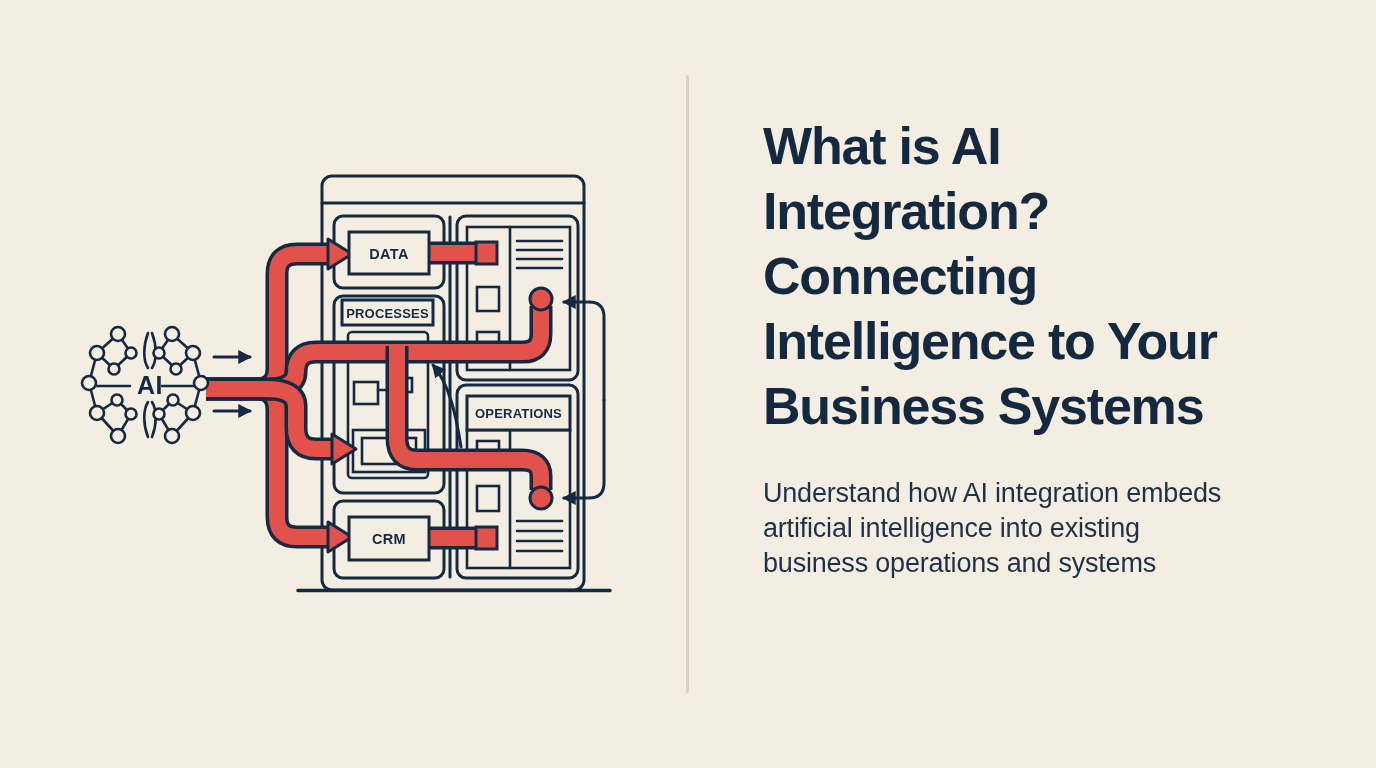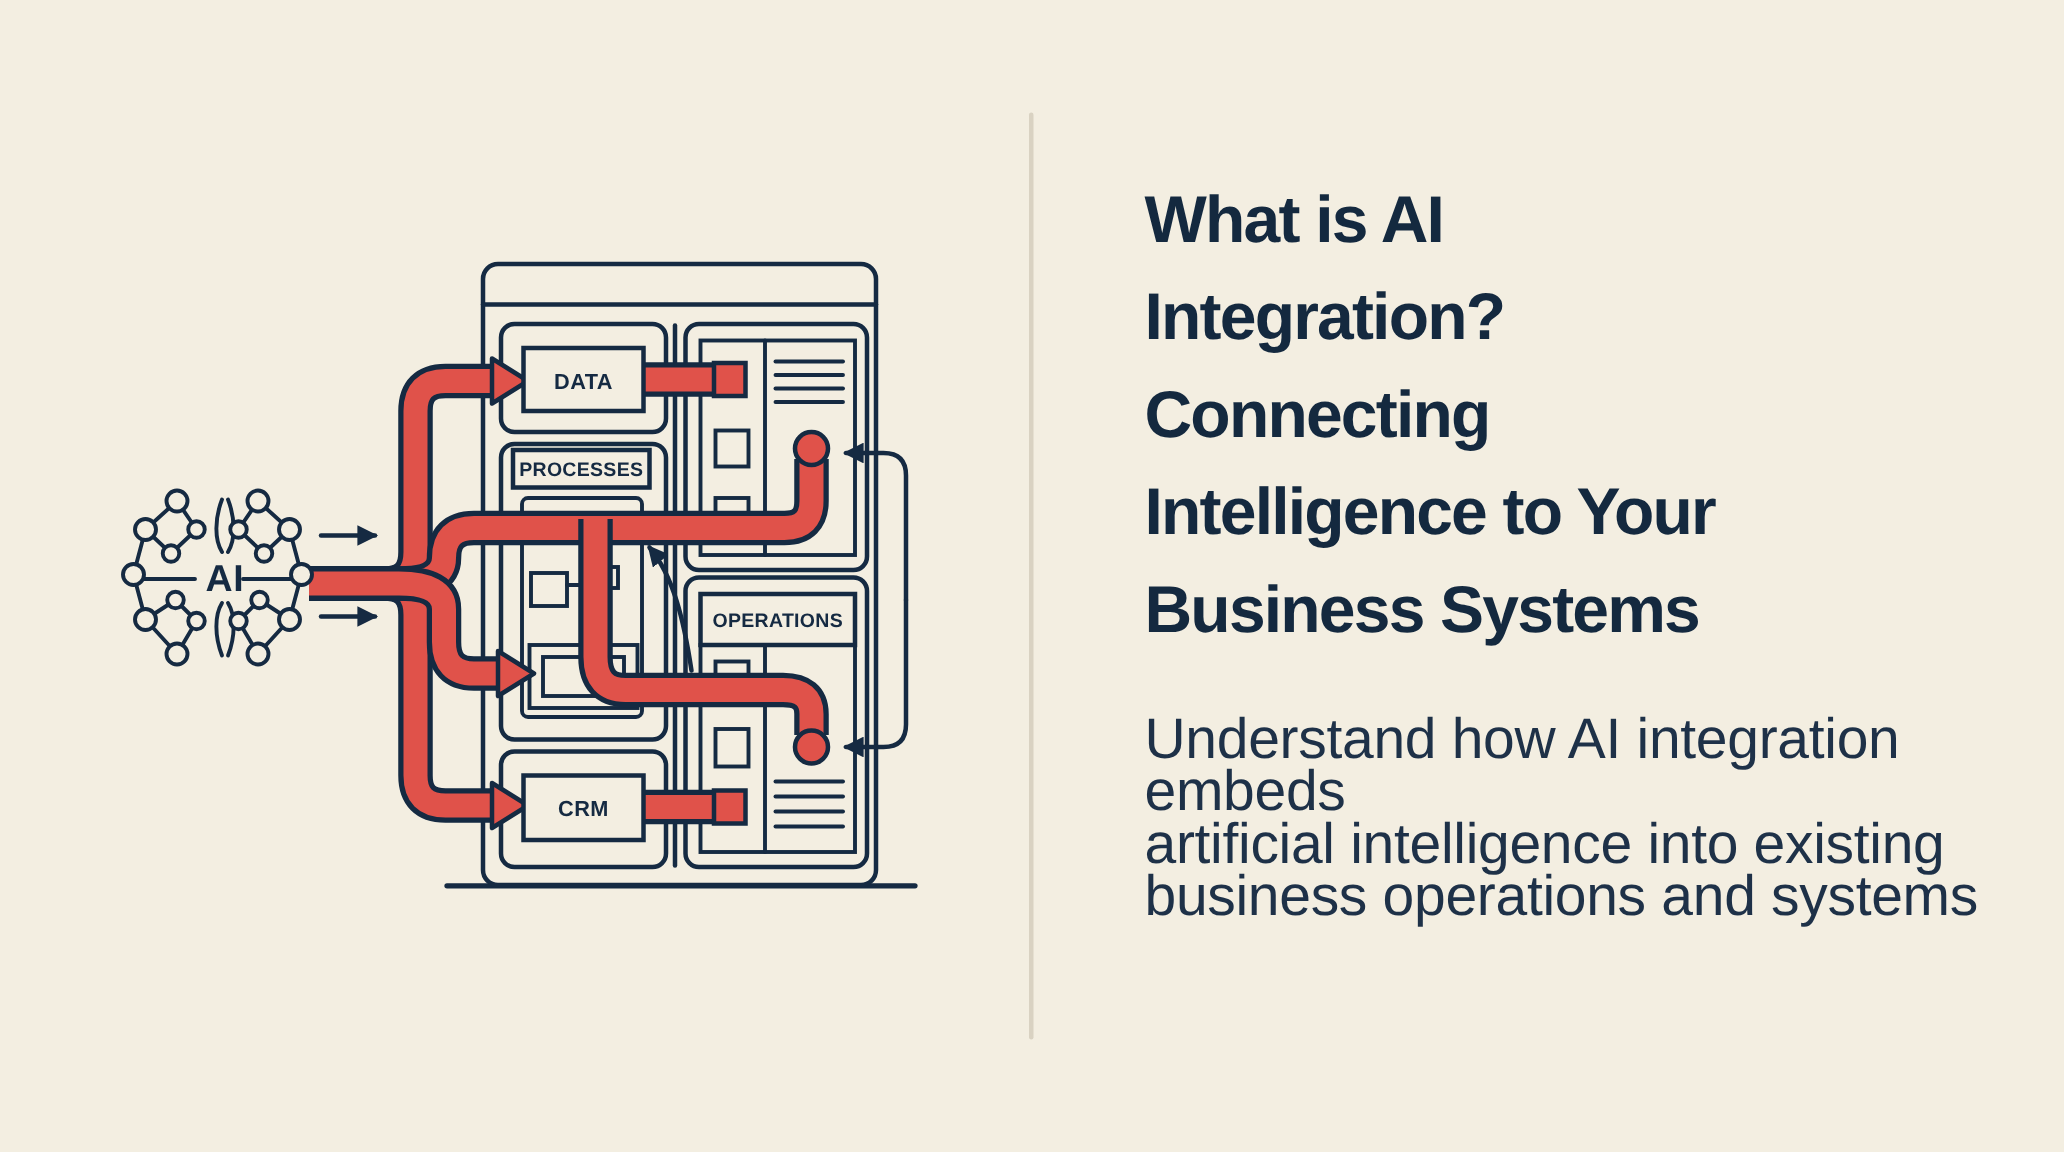--- a/index.html
+++ b/index.html
@@ -11,28 +11,28 @@
   }
   .canvas{position:absolute;inset:0;width:1376px;height:768px;}
   .illustration{position:absolute;left:0;top:0;width:700px;height:768px;}
   .divider{
     position:absolute;left:686px;top:75px;width:3px;height:618px;
     background:#d9d2c2;border-radius:2px;
   }
   .copy{position:absolute;left:763px;top:114px;width:580px;}
   .headline{
     margin:0;
-    font-size:44px;line-height:65px;font-weight:700;
+    font-size:52px;line-height:65px;font-weight:700;
     letter-spacing:-1.2px;color:#14293f;
     white-space:pre-line;
   }
   .subtitle{
     position:absolute;left:763px;top:476px;width:560px;
     margin:0;
-    font-size:38px;line-height:35px;font-weight:400;
+    font-size:27px;line-height:35px;font-weight:400;
     letter-spacing:-0.2px;color:#1e3148;
     white-space:pre-line;
   }
   svg text{font-family:"Liberation Sans", sans-serif;}
 </style>
 </head>
 <body>
 
 <div class="canvas">
 

